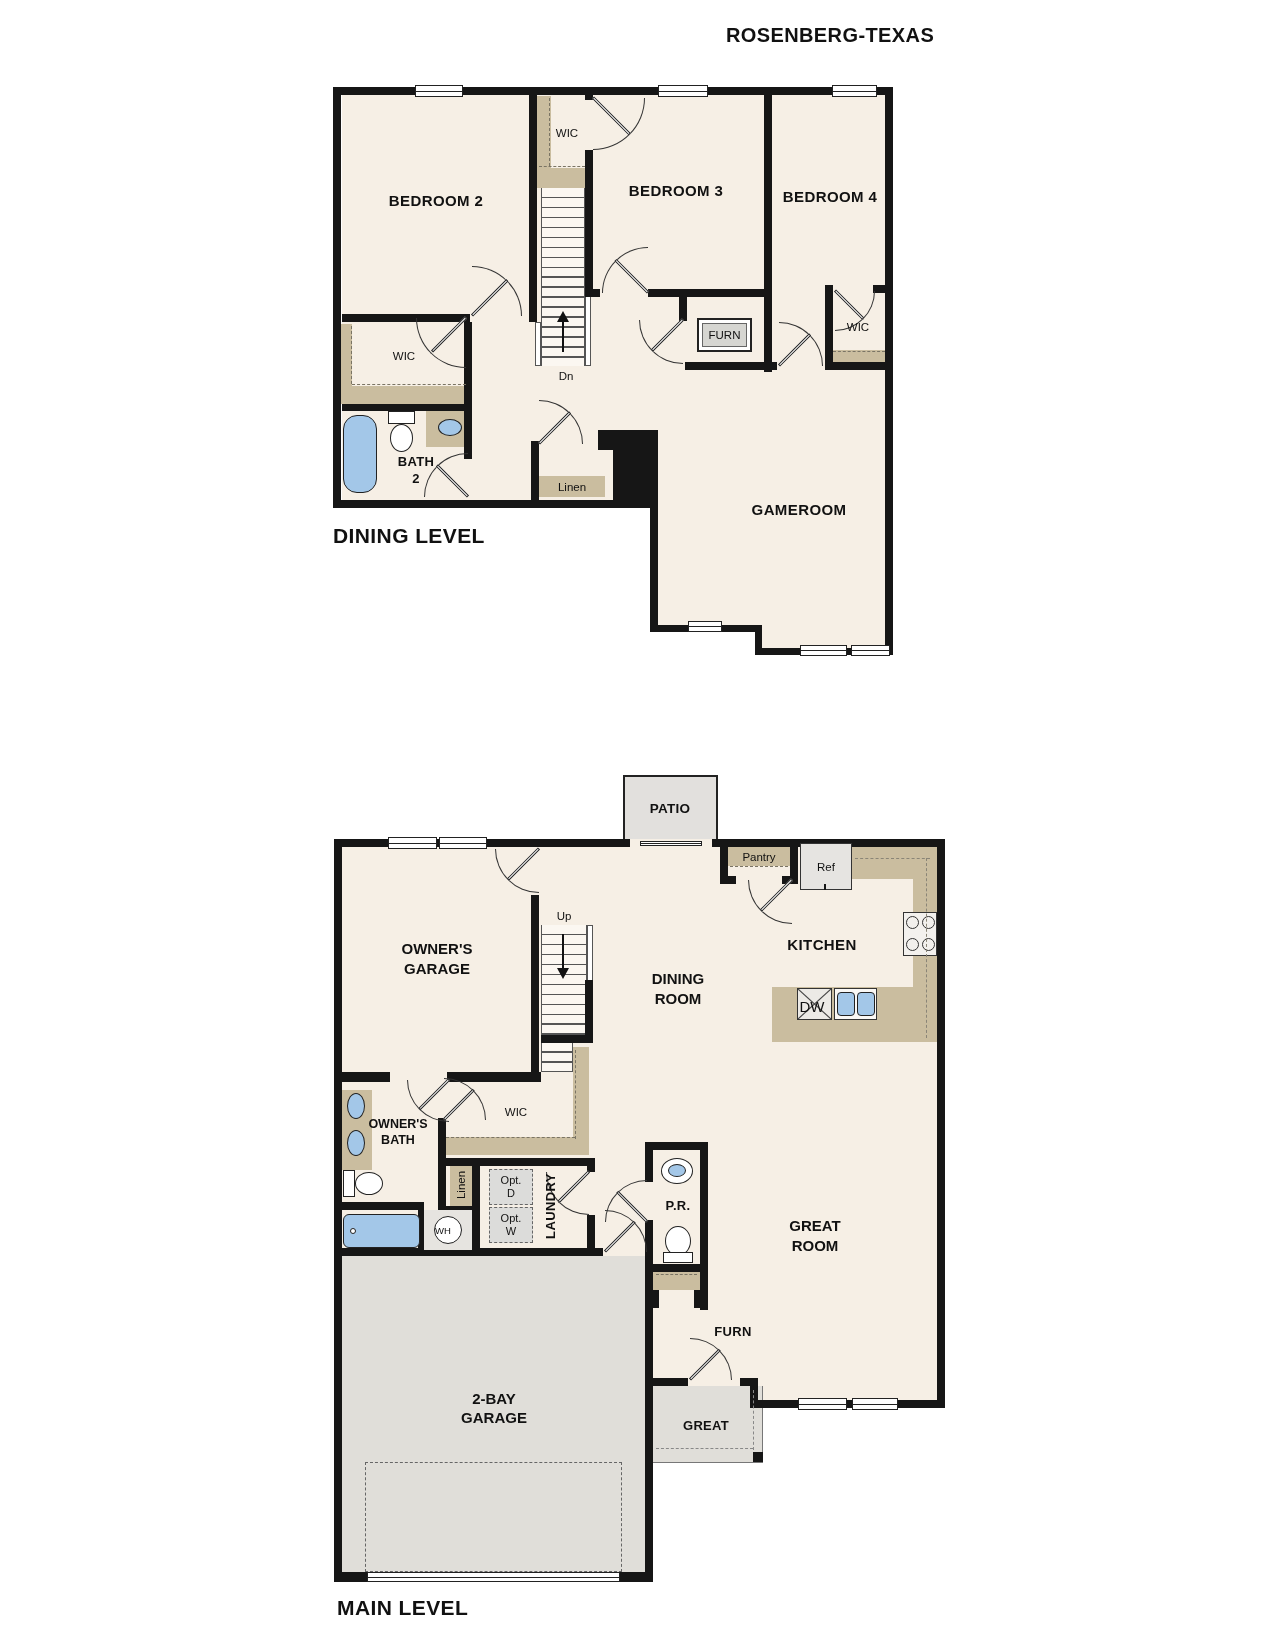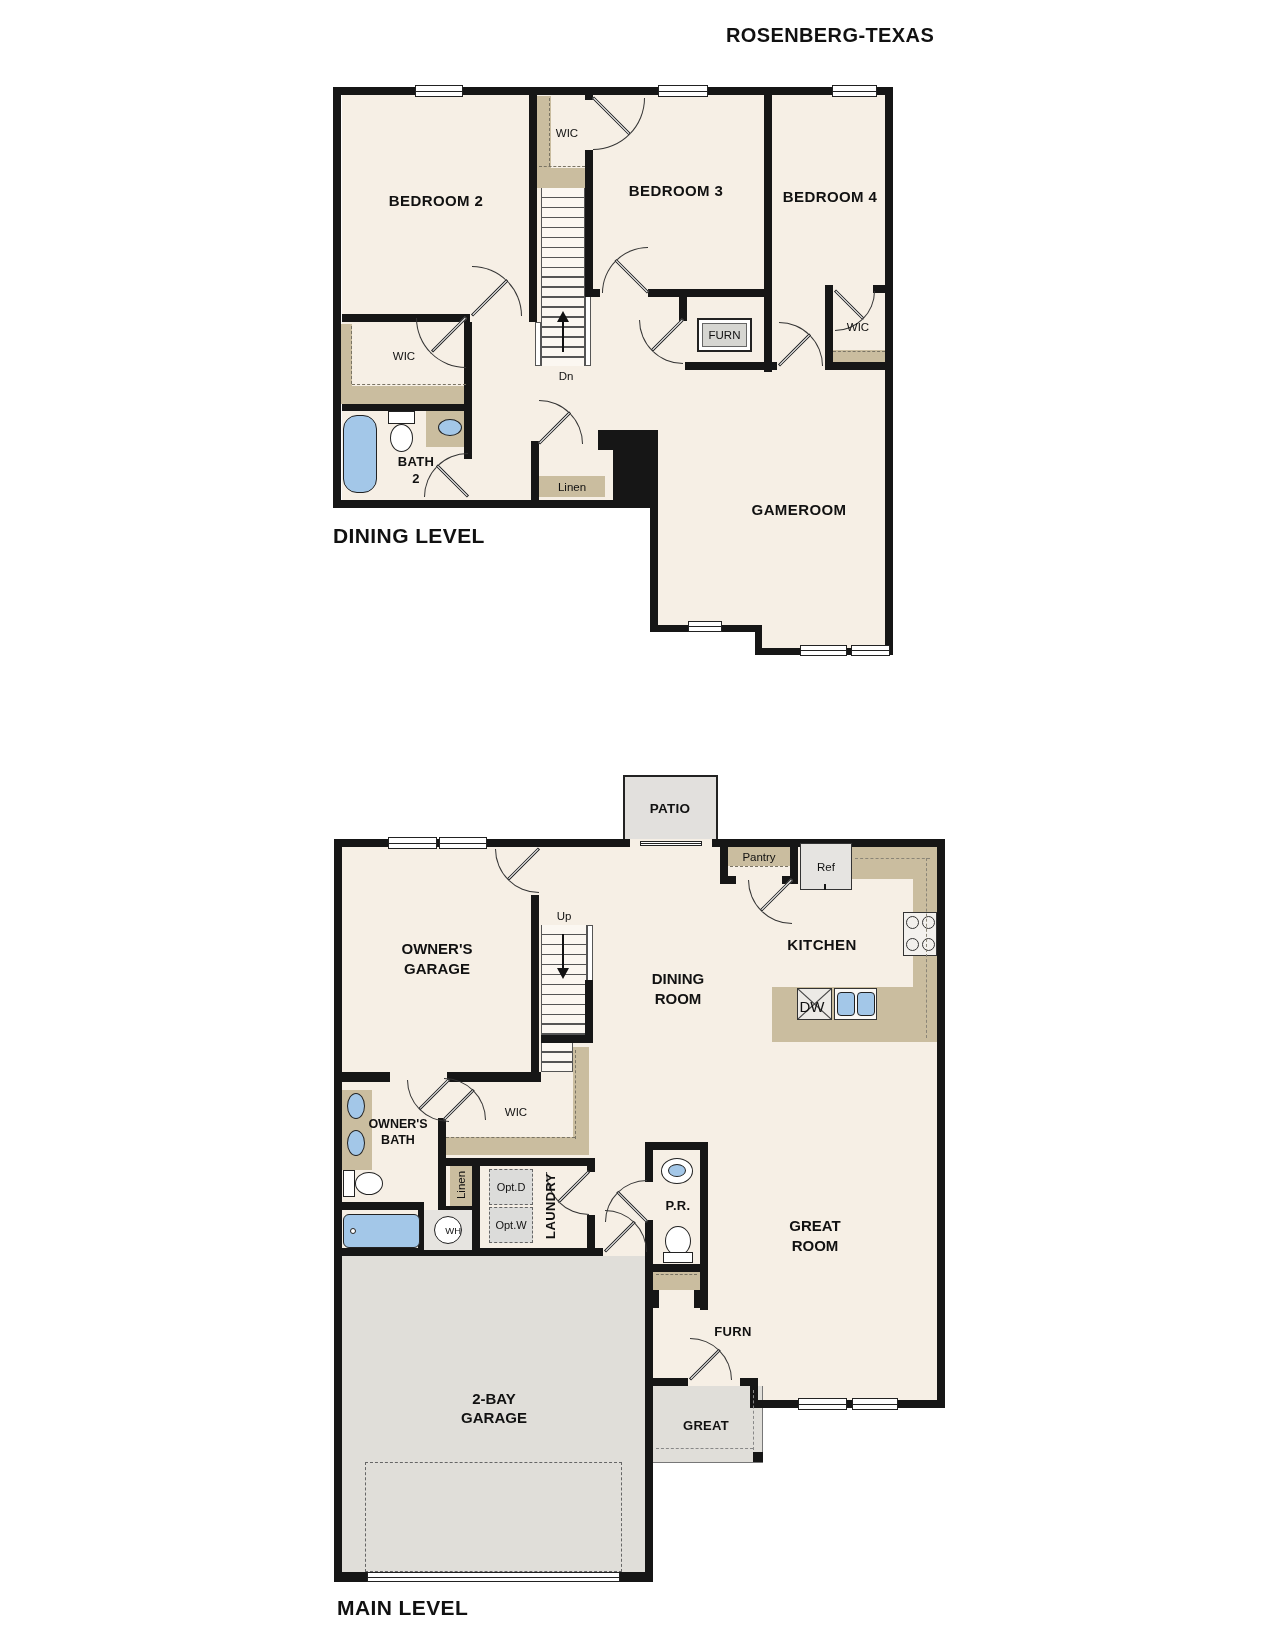--- a/index.html
+++ b/index.html
@@ -36,23 +36,23 @@
   .ml{position:absolute;transform:translate(-50%,-50%);font-weight:bold;font-size:13px;letter-spacing:.3px;white-space:nowrap;}
   .sl{position:absolute;transform:translate(-50%,-50%);font-size:11.5px;white-space:nowrap;}
   .vl{position:absolute;transform:translate(-50%,-50%) rotate(-90deg);font-size:11.5px;white-space:nowrap;}
   .vlb{position:absolute;transform:translate(-50%,-50%) rotate(-90deg);font-weight:bold;font-size:13px;letter-spacing:.4px;white-space:nowrap;}
   .cap{position:absolute;font-weight:bold;font-size:21px;letter-spacing:.4px;white-space:nowrap;}
   .title{position:absolute;font-weight:bold;font-size:20px;letter-spacing:.4px;text-align:center;white-space:nowrap;}
   .oval{position:absolute;background:var(--blue);border:1.5px solid #222;border-radius:50%;box-sizing:border-box;}
   .porc{position:absolute;background:#fff;border:1.5px solid #222;border-radius:50%;box-sizing:border-box;}
   .tub{position:absolute;background:var(--blue);border:1.5px solid #222;box-sizing:border-box;}
   .tankbox{position:absolute;background:#fff;border:1.5px solid #222;box-sizing:border-box;}
-  .wh{position:absolute;background:#fff;border:1.5px solid #222;border-radius:50%;box-sizing:border-box;display:flex;align-items:center;justify-content:flex-end;font-size:9.5px;}
+  .wh{position:absolute;background:#fff;border:1.5px solid #222;border-radius:50%;box-sizing:border-box;display:flex;align-items:center;justify-content:flex-start;font-size:9.5px;}
   .furn{position:absolute;background:#d6d6d2;border:2px solid #222;box-shadow:inset 0 0 0 3px #fff,inset 0 0 0 4px #666;display:flex;align-items:center;justify-content:center;font-size:11.5px;box-sizing:border-box;}
-  .optbox{position:absolute;background:#dcdcda;border:1.3px dashed #666;box-sizing:border-box;display:flex;flex-direction:row;align-items:center;justify-content:center;font-size:11px;line-height:13px;}
+  .optbox{position:absolute;background:#dcdcda;border:1.3px dashed #666;box-sizing:border-box;display:flex;flex-direction:column;align-items:center;justify-content:center;font-size:11px;line-height:13px;}
   .tri-up{position:absolute;width:0;height:0;border-left:6px solid transparent;border-right:6px solid transparent;border-bottom:11px solid #111;}
   .tri-down{position:absolute;width:0;height:0;border-left:6px solid transparent;border-right:6px solid transparent;border-top:11px solid #111;}
   .stem{position:absolute;background:#111;width:2px;}
   .burner{position:absolute;width:13px;height:13px;border:1.3px solid #333;border-radius:50%;background:#f2f0ed;box-sizing:border-box;}
   .sq{position:absolute;background:var(--blue);border:1.3px solid #222;border-radius:4px;box-sizing:border-box;}
   .two{position:absolute;transform:translate(-50%,-50%);text-align:center;font-weight:bold;white-space:nowrap;}
 </style>
 </head>
 <body>
 

